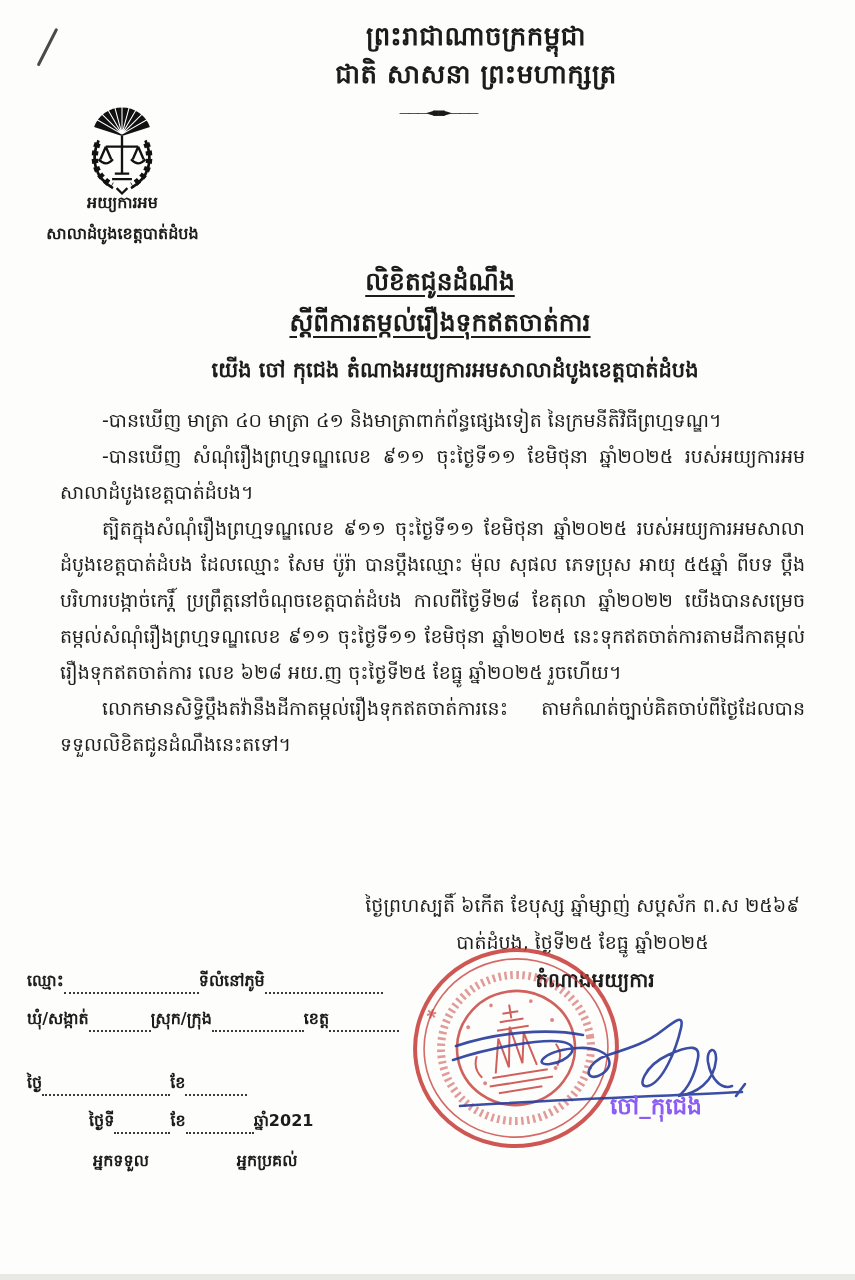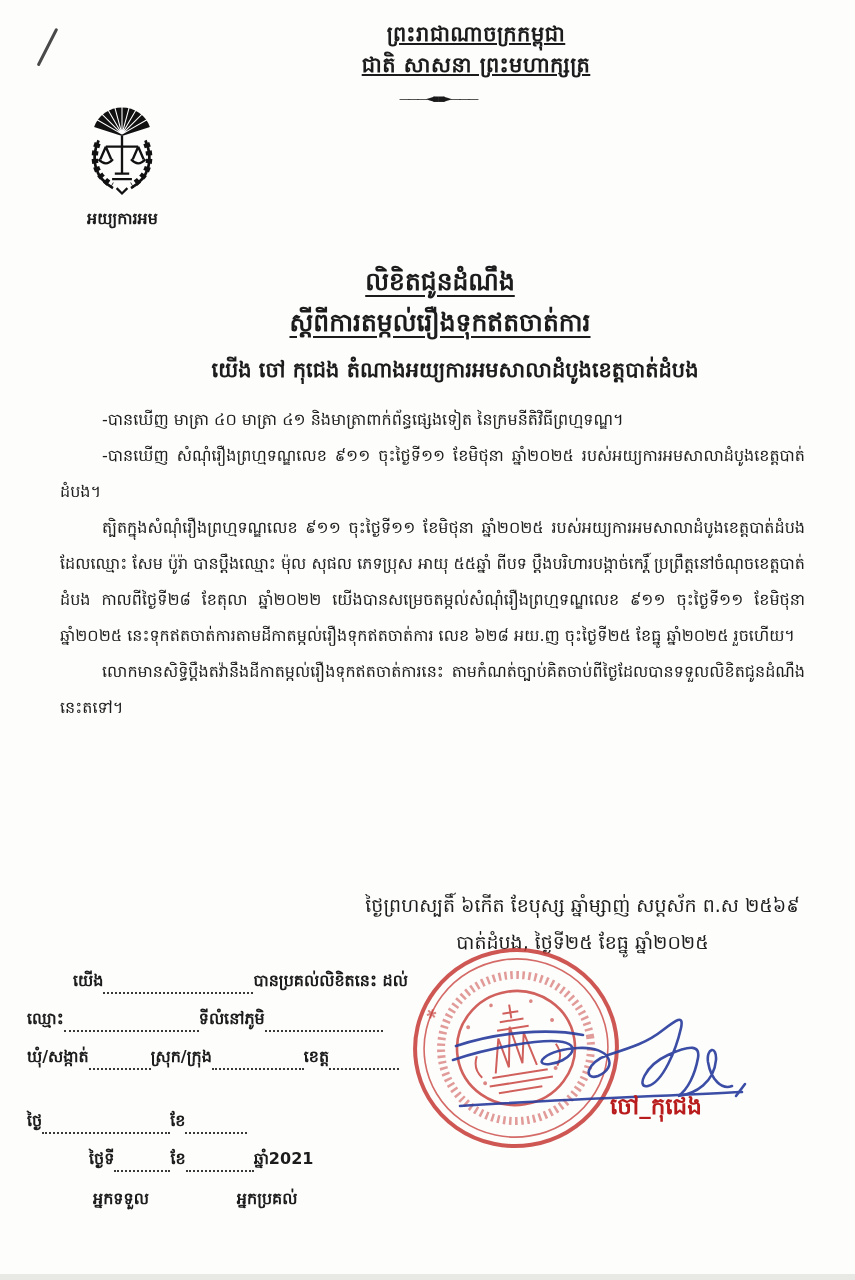--- a/index.html
+++ b/index.html
@@ -5,25 +5,25 @@
   html,body{margin:0;padding:0;}
   body{
     width:855px;height:1280px;background:#fdfdfc;position:relative;overflow:hidden;
     font-family:"DejaVu Sans",sans-serif;color:#1c1c1c;
   }
   #page{position:absolute;inset:0;}
   .abs{position:absolute;}
   .ctr{text-align:center;}
   .bold{font-weight:bold;}
   .u{text-decoration:underline;text-underline-offset:5px;}
-  .hdr{font-size:21px;font-weight:bold;letter-spacing:.5px;text-decoration:underline;}
+  .hdr{font-size:26px;font-weight:bold;letter-spacing:.5px;}
   .office{font-size:16px;font-weight:bold;}
   .title1{font-size:25px;font-weight:bold;}
   .salut{font-size:21px;font-weight:bold;}
-  .bodytxt{font-size:16px;line-height:36px;text-align:justify;}
+  .bodytxt{font-size:19px;line-height:36px;text-align:justify;}
   .bodytxt p{margin:0;text-indent:42px;}
   .datetxt{font-size:19px;}
   .formrow{display:flex;align-items:flex-end;font-size:16px;font-weight:bold;white-space:nowrap;}
   .lead{display:inline-block;border-bottom:2px dotted #3a3a3a;height:14px;}
   .divider{font-size:11px;letter-spacing:-2px;color:#1a1a1a;}
   .redname{font-size:23px;font-weight:bold;}
   .scan-edge{position:absolute;left:0;bottom:0;width:855px;height:6px;background:#e8e8e4;}
   svg{display:block;}
 </style>
 </head>
@@ -56,22 +56,23 @@
       </g>
       <g stroke="#111" fill="none">
         <path d="M14,55 C5,75 9,96 30,108" stroke-width="3"></path>
         <path d="M66,55 C75,75 71,96 50,108" stroke-width="3"></path>
         <path d="M13,58 C6,76 10,94 29,105" stroke-width="7" stroke-dasharray="5 4"></path>
         <path d="M67,58 C74,76 70,94 51,105" stroke-width="7" stroke-dasharray="5 4"></path>
         <path d="M34,108 L40,114 L46,108" stroke-width="2.5"></path>
       </g>
     </svg>
   </div>
-  <div class="abs ctr" style="left:15px;top:208px;width:215px;">
+  <div class="abs ctr" style="left:15px;top:192px;width:215px;">
     <div class="office">អយ្យការអម</div>
+    <div class="office" style="margin-top:7px;">សាលាដំបូងខេត្តបាត់ដំបង</div>
   </div>
 
   <div class="abs ctr" style="left:0;top:266px;width:880px;">
     <span class="title1 u">លិខិតជូនដំណឹង</span>
   </div>
   <div class="abs ctr" style="left:0;top:307px;width:880px;">
     <span class="title1 u">ស្តីពីការតម្កល់រឿងទុកឥតចាត់ការ</span>
   </div>
   <div class="abs ctr" style="left:55px;top:356px;width:800px;">
     <span class="salut">យើង ចៅ កុជេង តំណាងអយ្យការអមសាលាដំបូងខេត្តបាត់ដំបង</span>
@@ -79,20 +80,21 @@
 
   <div class="abs bodytxt" style="left:60px;top:402px;width:745px;">
     <p>-បានឃើញ មាត្រា ៤០ មាត្រា ៤១ និងមាត្រាពាក់ព័ន្ធផ្សេងទៀត នៃក្រមនីតិវិធីព្រហ្មទណ្ឌ។</p>
     <p>-បានឃើញ សំណុំរឿងព្រហ្មទណ្ឌលេខ ៩១១ ចុះថ្ងៃទី១១ ខែមិថុនា ឆ្នាំ២០២៥ របស់អយ្យការអមសាលាដំបូងខេត្តបាត់ដំបង។</p>
     <p>ត្បិតក្នុងសំណុំរឿងព្រហ្មទណ្ឌលេខ ៩១១ ចុះថ្ងៃទី១១ ខែមិថុនា ឆ្នាំ២០២៥ របស់អយ្យការអមសាលាដំបូងខេត្តបាត់ដំបង ដែលឈ្មោះ សែម ប៉ូរ៉ា បានប្តឹងឈ្មោះ ម៉ុល សុផល ភេទប្រុស អាយុ ៥៥ឆ្នាំ ពីបទ ប្តឹងបរិហារបង្កាច់កេរ្តិ៍ ប្រព្រឹត្តនៅចំណុចខេត្តបាត់ដំបង កាលពីថ្ងៃទី២៨ ខែតុលា ឆ្នាំ២០២២ យើងបានសម្រេចតម្កល់សំណុំរឿងព្រហ្មទណ្ឌលេខ ៩១១ ចុះថ្ងៃទី១១ ខែមិថុនា ឆ្នាំ២០២៥ នេះទុកឥតចាត់ការតាមដីកាតម្កល់រឿងទុកឥតចាត់ការ លេខ ៦២៨ អយ.ញ ចុះថ្ងៃទី២៥ ខែធ្នូ ឆ្នាំ២០២៥ រួចហើយ។</p>
     <p>លោកមានសិទ្ធិប្តឹងតវ៉ានឹងដីកាតម្កល់រឿងទុកឥតចាត់ការនេះ តាមកំណត់ច្បាប់គិតចាប់ពីថ្ងៃដែលបានទទួលលិខិតជូនដំណឹងនេះតទៅ។</p>
   </div>
 
   <div class="abs ctr datetxt" style="left:330px;top:893px;width:505px;">ថ្ងៃព្រហស្បតិ៍ ៦កើត ខែបុស្ស ឆ្នាំម្សាញ់ សប្តស័ក ព.ស ២៥៦៩</div>
   <div class="abs ctr datetxt" style="left:330px;top:930px;width:505px;">បាត់ដំបង, ថ្ងៃទី២៥ ខែធ្នូ ឆ្នាំ២០២៥</div>
+  <div class="abs ctr bold" style="left:430px;top:967px;width:330px;font-size:20px;">តំណាងអយ្យការ</div>
 
   <div class="abs" style="left:406px;top:942px;width:220px;height:212px;">
     <svg width="220" height="212" viewBox="0 0 220 212">
       <g transform="rotate(-9 110 106)" stroke="#c63a35" fill="none">
         <ellipse cx="110" cy="106" rx="101" ry="98" stroke-width="4" opacity=".85"></ellipse>
         <ellipse cx="110" cy="106" rx="92" ry="89" stroke-width="1.6" opacity=".75"></ellipse>
         <ellipse cx="110" cy="106" rx="59" ry="57" stroke-width="2.6" opacity=".8"></ellipse>
         <ellipse cx="110" cy="106" rx="75" ry="73" stroke-width="8" stroke-dasharray="2.5 3.5" opacity=".5"></ellipse>
         <g stroke-width="2" opacity=".8">
           <path d="M110,62 v14 M102,70 h16 M98,78 h24 M94,86 h32"></path>
@@ -117,29 +119,23 @@
     <svg width="310" height="120" viewBox="0 0 310 120">
       <g stroke="#2b3f9e" stroke-width="2.6" fill="none" stroke-linecap="round" opacity=".92">
         <path d="M5,60 C40,48 95,38 115,42 C135,46 120,62 102,64 C84,66 96,50 130,48 C164,46 170,68 150,76 C135,81 138,62 160,55 C185,47 200,42 215,30 C228,20 236,14 233,28 C228,50 215,82 200,86 C188,89 196,66 220,55 C244,44 252,46 250,58 C247,74 240,90 230,96 C248,94 266,82 268,60 C269,45 258,48 260,62 C263,80 274,90 284,86"></path>
         <path d="M8,46 C50,32 100,28 135,35"></path>
         <path d="M12,106 C100,100 215,96 294,92"></path>
         <path d="M288,96 l9,-12"></path>
       </g>
     </svg>
   </div>
 
-  <div class="abs redname" style="left: 610px; top: 1092px; color: #b91c1c;">ចៅ_កុជេង</div>
+  <div class="abs redname" style="left: 610px; top: 1092px; color: #8b5cf6;">ចៅ_កុជេង</div>
 
   <div class="abs" style="left:27px;top:970px;width:410px;">
-    <div class="formrow" style="margin-bottom:14px;">
-      <span style="width:46px;"></span>
-      <span>យើង</span>
-      <span class="lead" style="width:150px;"></span>
-      <span>បានប្រគល់លិខិតនេះ ដល់</span>
-    </div>
     <div class="formrow" style="margin-bottom:14px;">
       <span>ឈ្មោះ</span>
       <span class="lead" style="width:135px;"></span>
       <span>ទីលំនៅភូមិ</span>
       <span class="lead" style="width:118px;"></span>
     </div>
     <div class="formrow" style="margin-bottom:3px;">
       <span>ឃុំ/សង្កាត់</span>
       <span class="lead" style="width:62px;"></span>
       <span>ស្រុក/ក្រុង</span>

